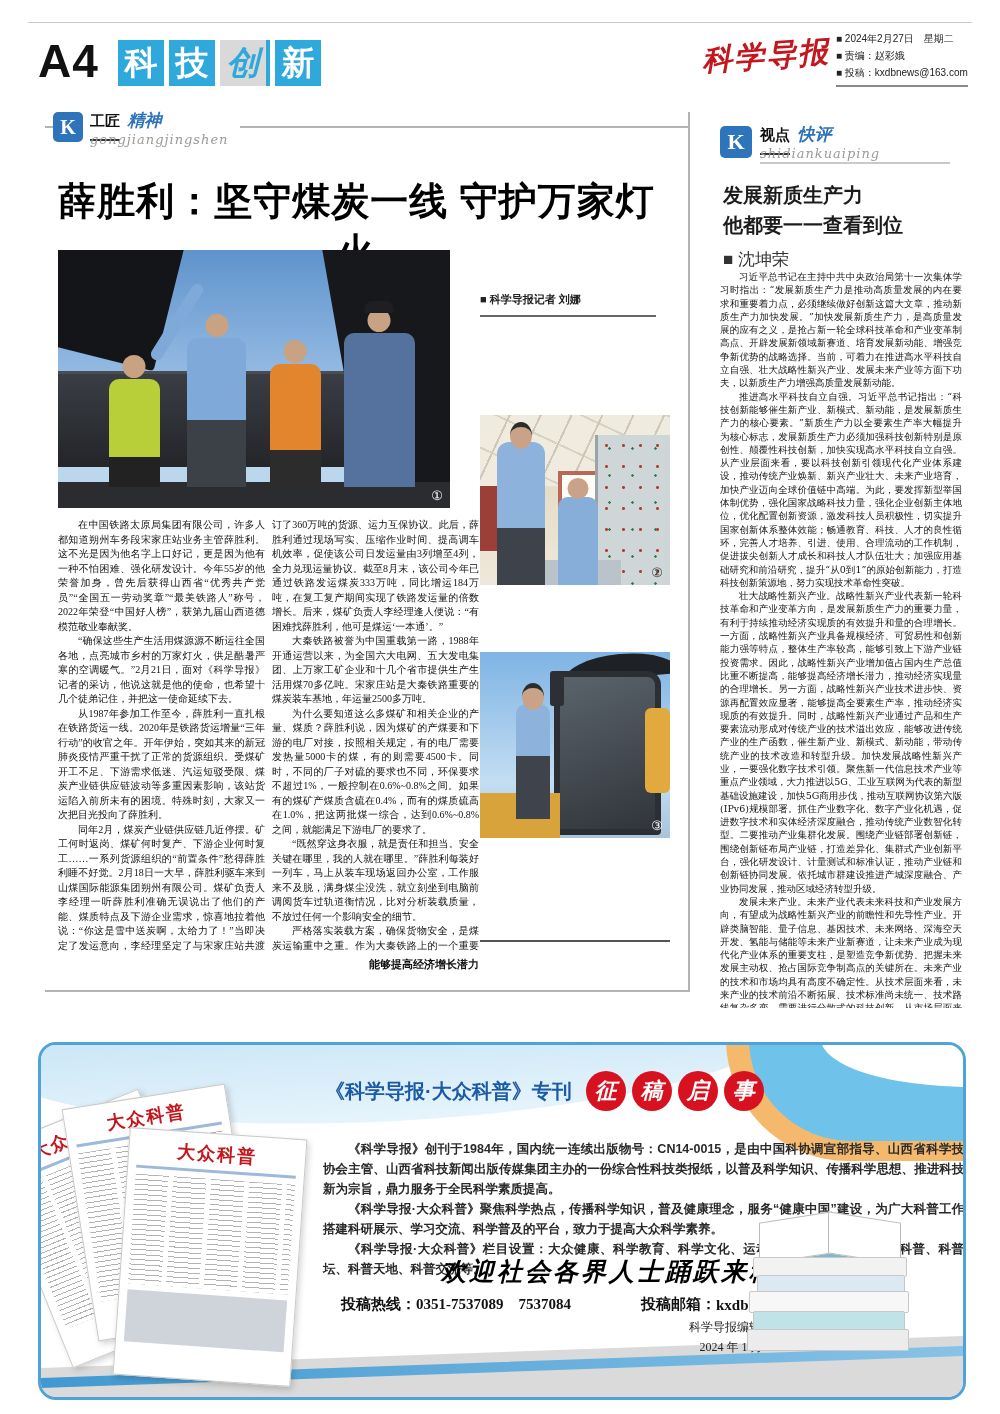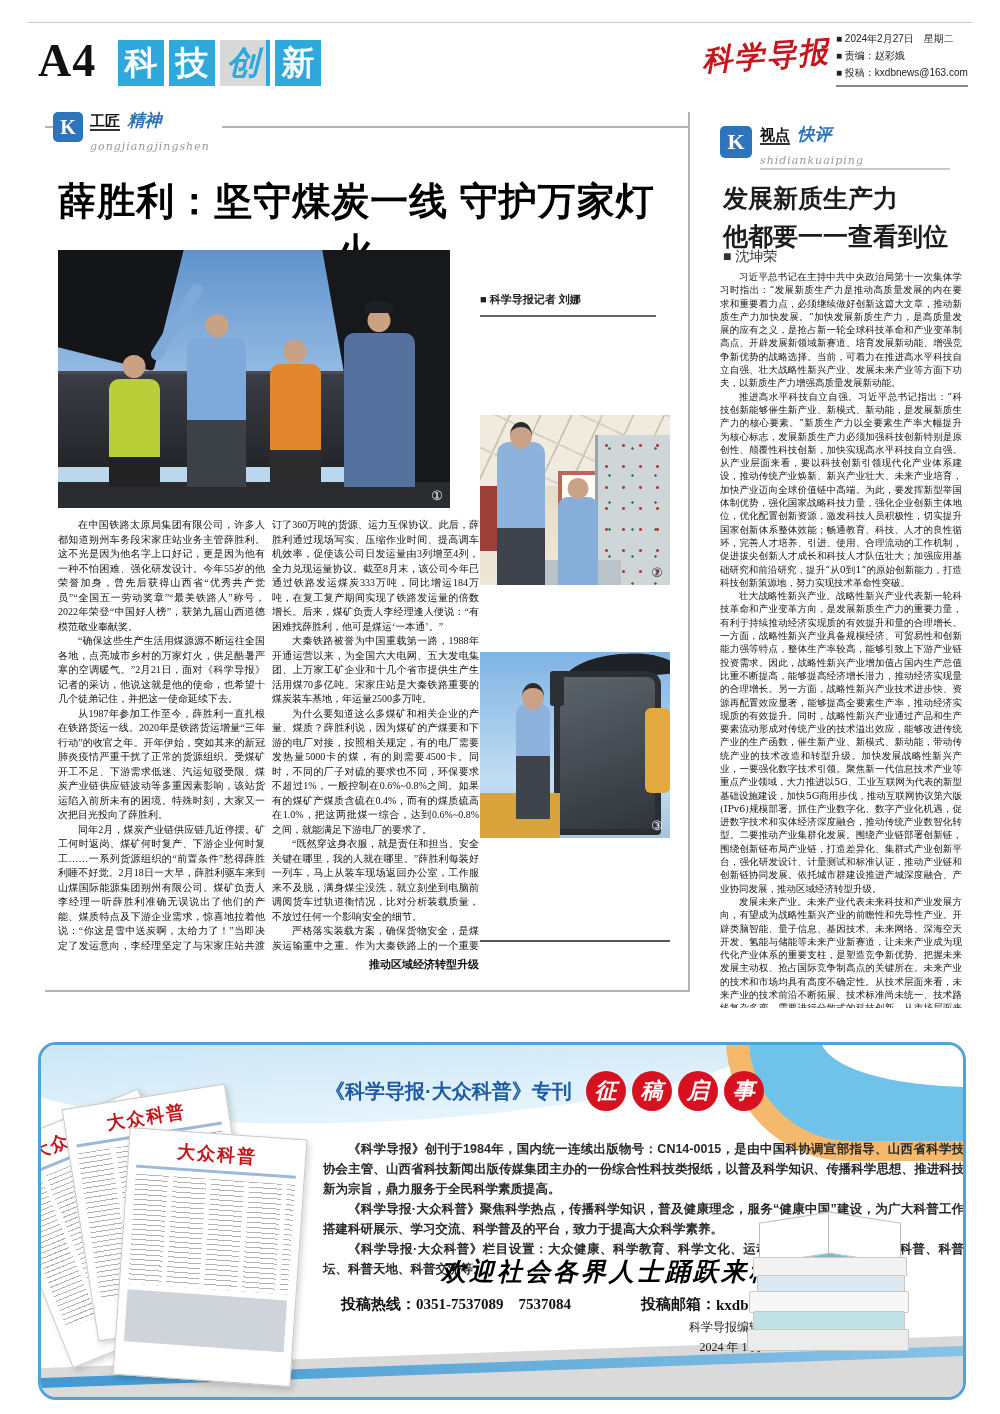--- a/index.html
+++ b/index.html
@@ -1,21 +1,21 @@
 <!DOCTYPE html>
 <html><head>
 <meta charset="utf-8">
 <style>
   html,body{margin:0;padding:0;background:#ffffff;}
   .page{position:relative;width:1000px;height:1414px;background:#fff;overflow:hidden;
         font-family:"Liberation Sans",sans-serif;color:#111;}
 
   
   .toprule{position:absolute;top:22px;left:28px;right:28px;border-top:1px solid #c9c9c9;}
-  .pageno{position:absolute;left:38px;top:34px;font-family:Liberation Serif, serif;
+  .pageno{position:absolute;left:38px;top:34px;font-family:Liberation Sans, sans-serif;
           font-weight:bold;font-size:46px;letter-spacing:1px;}
   .sec-title{position:absolute;left:118px;top:40px;display:flex;gap:5px;}
   .sec-box{width:46px;height:46px;background:#2fa8dc;color:#fff;font-size:33px;font-weight:bold;
            display:flex;align-items:center;justify-content:center;font-family:"Liberation Sans",sans-serif;}
   .sec-box:nth-child(3){background:#d9d9d9;color:#2fa8dc;font-family:"DejaVu Serif",serif;
            font-style:italic;border-right:4px solid #2fa8dc;}
   .brand{position:absolute;right:170px;top:36px;color:#c3171d;font-family:"DejaVu Serif",serif;
          font-style:italic;font-weight:bold;font-size:30px;letter-spacing:2px;transform:rotate(-4deg);}
   .pubinfo{position:absolute;right:32px;top:30px;width:132px;font-size:10px;line-height:1.7;
            color:#222;border-bottom:2px solid #8a8a8a;padding-bottom:4px;}
@@ -23,24 +23,24 @@
 
   
   .main-article{position:absolute;left:45px;top:112px;width:643px;height:878px;
                 border-right:2px solid #b3b3b3;border-bottom:2px solid #b3b3b3;}
   .frame-top{position:absolute;top:14px;left:0;right:0;height:2px;background:#b3b3b3;}
   .badge{position:absolute;left:8px;top:0;background:#fff;padding:0 12px 2px 0;display:flex;gap:7px;z-index:2;}
   .kbox{width:30px;height:30px;background:#2e74ba;color:#fff;border-radius:5px;font-family:"Liberation Serif",serif;
         font-weight:bold;font-size:20px;display:flex;align-items:center;justify-content:center;flex:0 0 auto;}
   .badge-text{line-height:1;}
   .bt-dark{font-family:"Liberation Serif",serif;font-weight:bold;font-size:15px;color:#111;
-           border-bottom:2px solid #333;padding-bottom:0;}
+           border-bottom:2px solid #333;padding-bottom:10px;}
   .bt-blue{font-family:"DejaVu Serif",serif;font-style:italic;font-weight:bold;font-size:17px;color:#2e74ba;margin-left:3px;}
-  .badge-pinyin{font-family:"DejaVu Serif",serif;font-style:italic;font-size:11px;color:#9a9a9a;
-                letter-spacing:1px;margin-top:12px;}
+  .badge-pinyin{font-family:"DejaVu Serif",serif;font-style:italic;font-size:13px;color:#9a9a9a;
+                letter-spacing:1px;margin-top:4px;}
   .headline{position:absolute;top:64px;left:5px;right:25px;margin:0;text-align:center;
             font-size:38px;font-weight:bold;letter-spacing:1px;color:#000;font-family:"Liberation Sans",sans-serif;}
 
   .photo{position:absolute;overflow:hidden;}
   .pmark{position:absolute;right:7px;bottom:5px;font-size:13px;color:#fff;z-index:5;}
   .pmark.dark{color:#333;}
 
   
   .photo1{left:13px;top:138px;width:392px;height:258px;background:linear-gradient(180deg,#5f93cc 0%,#9cc0e6 55%,#bad7ee 62%);}
   .p1-train{position:absolute;left:0;right:0;top:47%;height:36%;background:linear-gradient(180deg,#3a3d44,#232529);border-top:3px solid #4a4d55;}
@@ -104,23 +104,23 @@
              font-family:"Liberation Serif",serif;font-size:10px;line-height:1.45;text-align:justify;color:#111;}
   .bp{margin:0;text-indent:2em;}
   .credit{position:absolute;left:13px;top:842px;width:421px;text-align:right;font-weight:bold;
           font-size:11px;font-family:"Liberation Serif",serif;background:#fff;padding:3px 0;}
 
   
   .commentary{position:absolute;left:720px;top:126px;width:242px;height:882px;}
   .cbadge{display:flex;gap:8px;}
   .cbadge .kbox{width:32px;height:32px;font-size:22px;}
   .cbadge-underline{border-bottom:2px solid #c9c9c9;padding-bottom:2px;width:205px;}
-  .c-headline{position:absolute;top:54px;left:3px;font-size:25px;font-weight:bold;color:#1c1c1c;
+  .c-headline{position:absolute;top:54px;left:3px;font-size:20px;font-weight:bold;color:#1c1c1c;
               line-height:1.5;font-family:"Liberation Sans",sans-serif;margin:0;}
-  .c-author{position:absolute;top:122px;left:3px;font-size:14px;color:#333;}
+  .c-author{position:absolute;top:122px;left:3px;font-size:17px;color:#333;}
   .c-body{position:absolute;top:144px;left:0;right:0;bottom:0;overflow:hidden;
           font-family:"DejaVu Serif",serif;font-size:9.5px;line-height:1.4;
           text-align:justify;color:#141414;}
   .c-body p{margin:0;text-indent:2em;}
 
   
   .ad{position:absolute;left:38px;top:1042px;width:922px;height:352px;background:#fff;
       border:3px solid #4fa3d8;border-radius:18px;overflow:hidden;}
   .ad-wave{position:absolute;top:-84px;left:-50px;width:800px;height:160px;
            background:linear-gradient(180deg,#b9def2,#e6f4fc);border-radius:0 0 100% 100%;transform:rotate(-3deg);}
@@ -256,21 +256,21 @@
     <div class="body-cols">
         <p class="bp">在中国铁路太原局集团有限公司，许多人都知道朔州车务段宋家庄站业务主管薛胜利。这不光是因为他名字上口好记，更是因为他有一种不怕困难、强化研发设计。今年55岁的他荣誉加身，曾先后获得山西省“优秀共产党员”“全国五一劳动奖章”“最美铁路人”称号，2022年荣登“中国好人榜”，获第九届山西道德模范敬业奉献奖。</p>
         <p class="bp">“确保这些生产生活用煤源源不断运往全国各地，点亮城市乡村的万家灯火，供足酷暑严寒的空调暖气。”2月21日，面对《科学导报》记者的采访，他说这就是他的使命，也希望十几个徒弟记住，并把这一使命延续下去。</p>
         <p class="bp">从1987年参加工作至今，薛胜利一直扎根在铁路货运一线。2020年是铁路货运增量“三年行动”的收官之年。开年伊始，突如其来的新冠肺炎疫情严重干扰了正常的货源组织。受煤矿开工不足、下游需求低迷、汽运短驳受限、煤炭产业链供应链波动等多重因素影响，该站货运陷入前所未有的困境。特殊时刻，大家又一次把目光投向了薛胜利。</p>
         <p class="bp">同年2月，煤炭产业链供应链几近停摆。矿工何时返岗、煤矿何时复产、下游企业何时复工……一系列货源组织的“前置条件”愁得薛胜利睡不好觉。2月18日一大早，薛胜利驱车来到山煤国际能源集团朔州有限公司。煤矿负责人李经理一听薛胜利准确无误说出了他们的产能、煤质特点及下游企业需求，惊喜地拉着他说：“你这是雪中送炭啊，太给力了！”当即决定了发运意向，李经理坚定了与宋家庄站共渡难关的信心。3月，山煤国际朔州公司与铁路签订了360万吨的货源、运力互保协议。此后，薛胜利通过现场写实、压缩作业时间、提高调车机效率，促使该公司日发运量由3列增至4列，全力兑现运量协议。截至8月末，该公司今年已通过铁路发运煤炭333万吨，同比增运184万吨，在复工复产期间实现了铁路发运量的倍数增长。后来，煤矿负责人李经理逢人便说：“有困难找薛胜利，他可是煤运‘一本通’。”</p>
         <p class="bp">大秦铁路被誉为中国重载第一路，1988年开通运营以来，为全国六大电网、五大发电集团、上万家工矿企业和十几个省市提供生产生活用煤70多亿吨。宋家庄站是大秦铁路重要的煤炭装车基地，年运量2500多万吨。</p>
         <p class="bp">为什么要知道这么多煤矿和相关企业的产量、煤质？薛胜利说，因为煤矿的产煤要和下游的电厂对接，按照相关规定，有的电厂需要发热量5000卡的煤，有的则需要4500卡。同时，不同的厂子对硫的要求也不同，环保要求不超过1%，一般控制在0.6%~0.8%之间。如果有的煤矿产煤质含硫在0.4%，而有的煤质硫高在1.0%，把这两批煤一综合，达到0.6%~0.8%之间，就能满足下游电厂的要求了。</p>
         <p class="bp">“既然穿这身衣服，就是责任和担当。安全关键在哪里，我的人就在哪里。”薛胜利每装好一列车，马上从装车现场返回办公室，工作服来不及脱，满身煤尘没洗，就立刻坐到电脑前调阅货车过轨道衡情况，比对分析装载质量，不放过任何一个影响安全的细节。</p>
         <p class="bp">严格落实装载方案，确保货物安全，是煤炭运输重中之重。作为大秦铁路上的一个重要装车站点，宋家庄站年货发量占朔州车务段的十分之一，不但装车量大，而且装载方式多样化，重载、危险货物运输相互穿插，货装安全卡控难度极大。薛胜利心里有一条不能触碰的红线——安全。出发前任何一点细微的安全隐患都可能在途中变大千倍万倍。所以，每一处可能存在安全隐患的地方，他都要一一查看到位，“运量越大，安全责任就越大，面对考验，我必须认真检好每一列车”。</p>
       </div>
-    <div class="credit">推动区域经济转型升级</div>
+    <div class="credit">能够提高经济增长潜力</div>
   </section>
 
   <aside class="commentary">
     <div class="badge cbadge" style="position:relative;left:0;">
       <span class="kbox">K</span>
       <span class="badge-text cbadge-underline">
         <span class="bt-dark">视点</span>
         <span class="bt-blue">快评</span>
         <div class="badge-pinyin">shidiankuaiping</div>
       </span>

